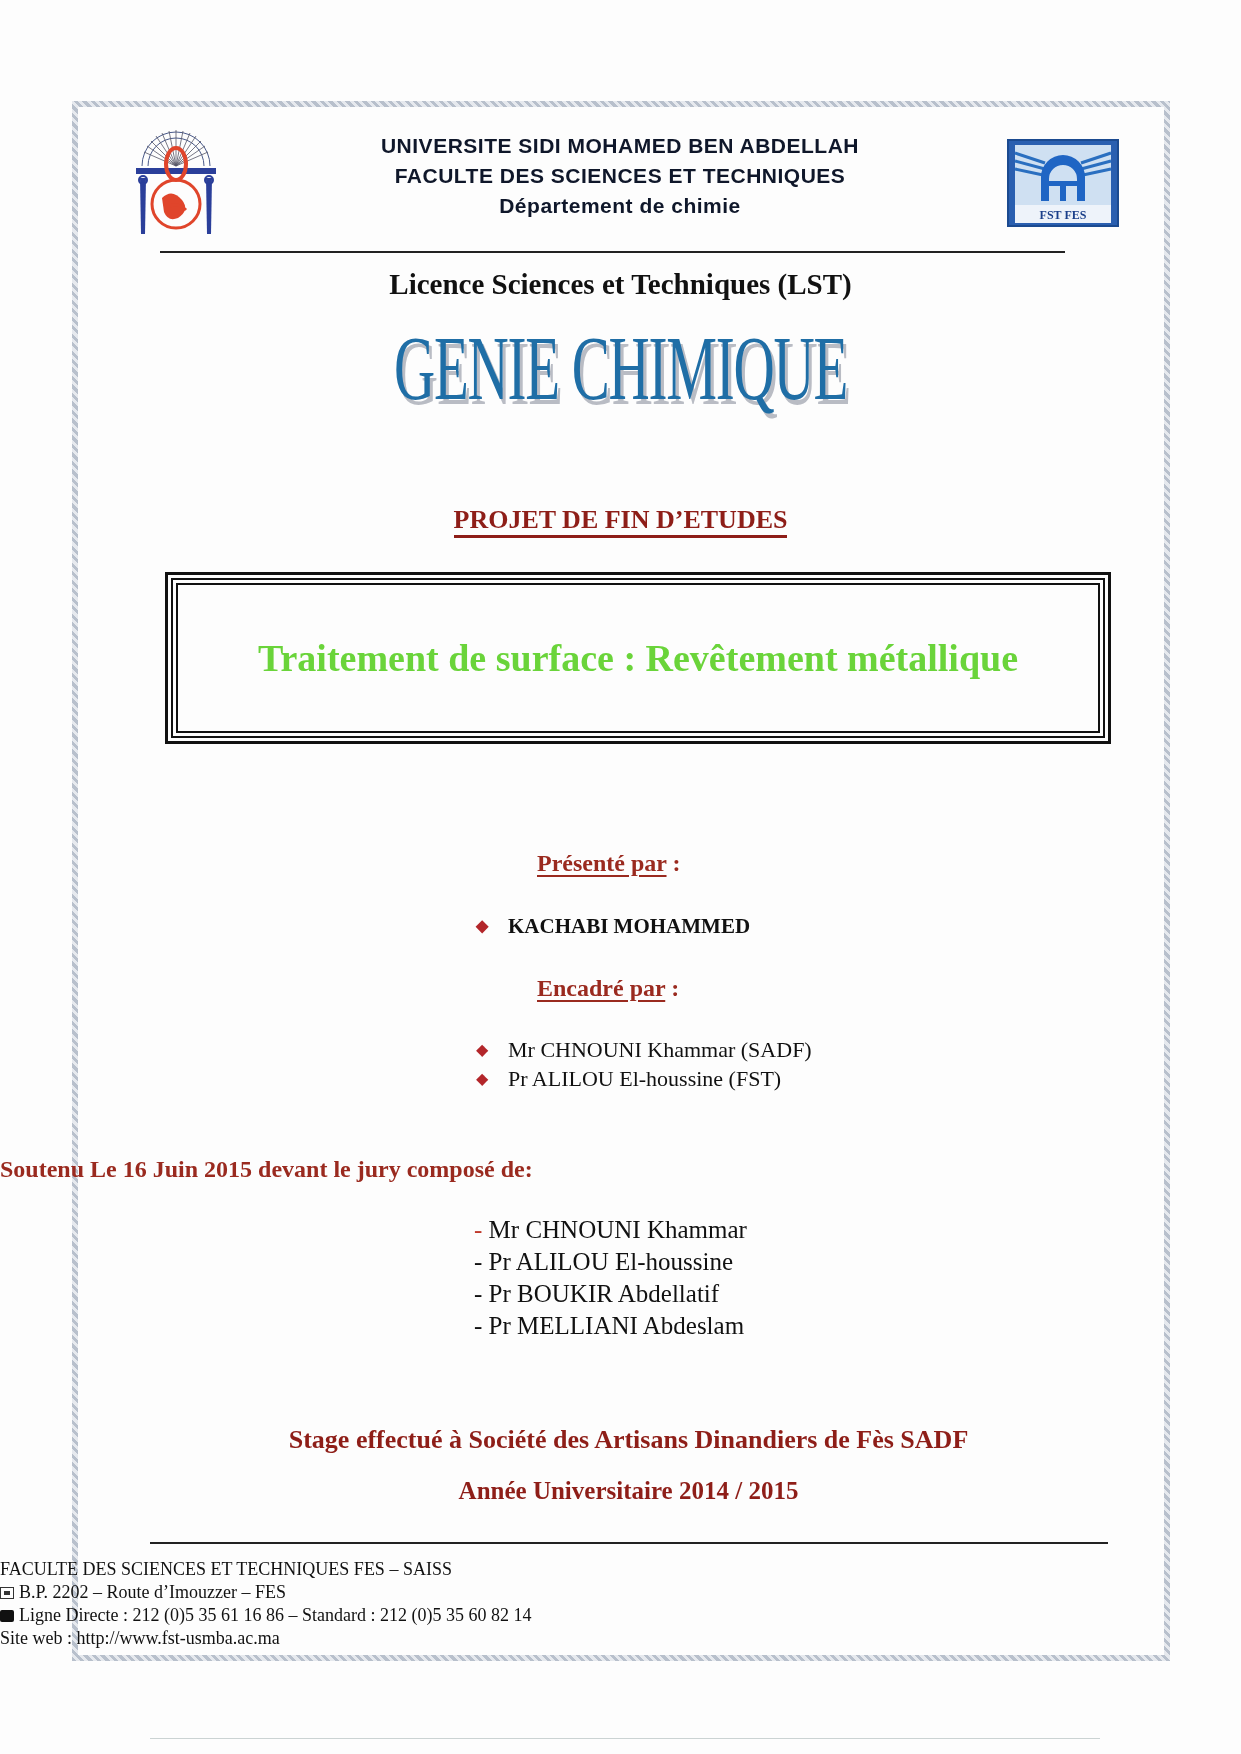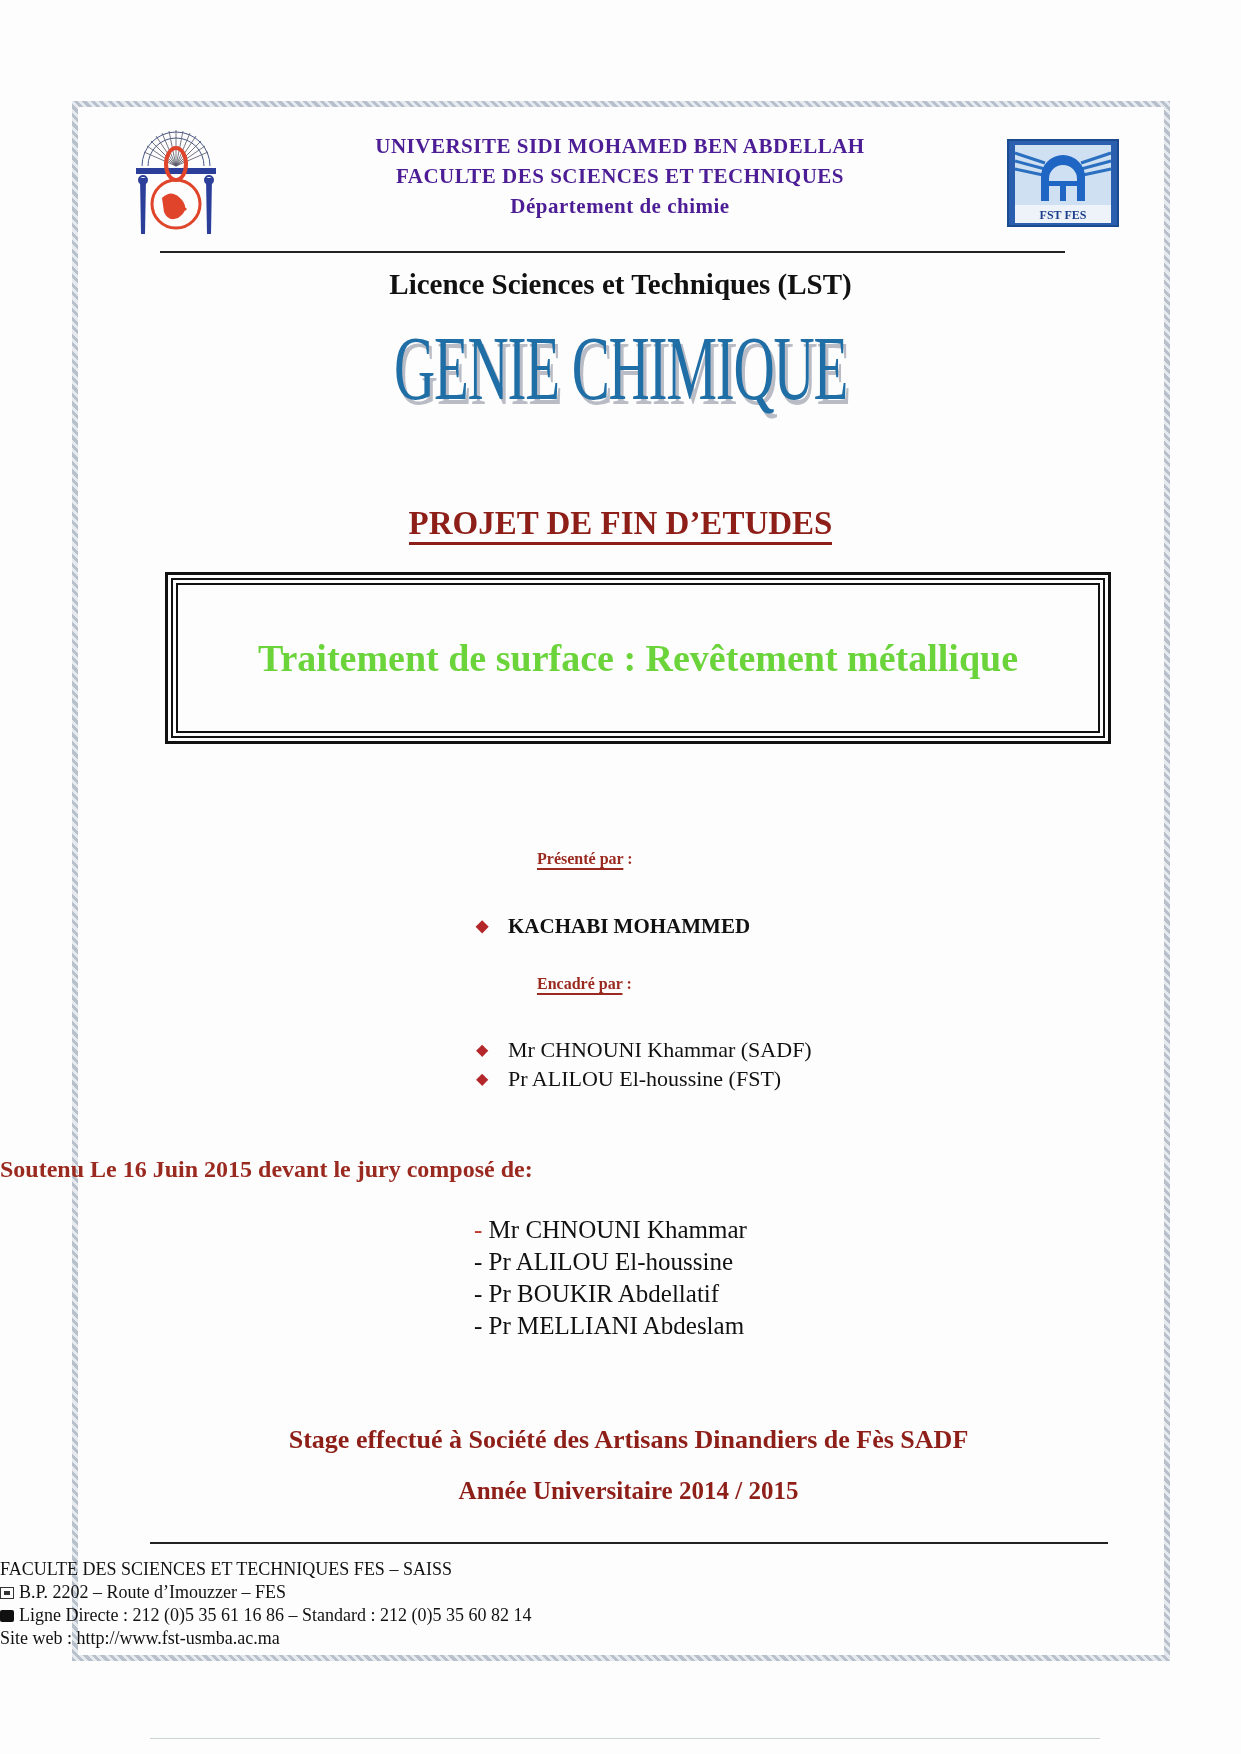--- a/index.html
+++ b/index.html
@@ -11,42 +11,42 @@
   }
   .page-frame {
     position: absolute; left: 72px; top: 101px; width: 1098px; height: 1560px;
     border: 6px solid transparent;
     border-image: repeating-linear-gradient(45deg, #b8c0cc 0 3px, #e6e9ee 3px 6px) 6;
     box-sizing: border-box;
   }
   .logo-left { position: absolute; left: 132px; top: 118px; width: 88px; height: 120px; }
   .logo-right { position: absolute; left: 1007px; top: 139px; width: 112px; height: 88px; }
   .uni-lines { position: absolute; left: 250px; top: 131px; width: 740px; text-align: center;
-    font-family: Liberation Serif, serif; font-weight: bold; font-size: 21px; line-height: 30px; color: #4c1d95; letter-spacing: 0.5px; }
+    font-family: Liberation Sans, sans-serif; font-weight: bold; font-size: 21px; line-height: 30px; color: #0f172a; letter-spacing: 0.5px; }
   .uni-lines div { white-space: nowrap; }
   .rule-top { position: absolute; left: 160px; top: 251px; width: 905px; height: 2px; background: #222; }
 
   .lst { position: absolute; left: 0; width: 1241px; top: 268px; text-align: center;
     font-weight: bold; font-size: 29px; }
   .genie { position: absolute; left: 0; width: 1241px; top: 322px; text-align: center;
     font-family: "Liberation Serif", serif; font-size: 92px; color: #1f6ea6;
     transform: scaleX(0.62); transform-origin: center; letter-spacing: -2px;
     text-shadow: 5px 5px 0 #b9bcc4; line-height: 1; }
 
   .pfe { position: absolute; left: 0; width: 1241px; top: 505px; text-align: center;
-    font-weight: bold; font-size: 33px; color: #8e1e18; }
+    font-weight: bold; font-size: 26px; color: #8e1e18; }
   .pfe span { border-bottom: 3px solid #8e1e18; padding-bottom: 1px; }
 
   .title-box { position: absolute; left: 165px; top: 572px; width: 946px; height: 172px; box-sizing: border-box;
     border: 3px solid #111; padding: 3px; }
   .title-box .b2 { border: 2px solid #111; height: 100%; box-sizing: border-box; padding: 3px; }
   .title-box .b3 { border: 2px solid #111; height: 100%; box-sizing: border-box; display: flex; flex-direction: column; justify-content: center; align-items: center; }
   .title-line { font-weight: bold; font-size: 38px; color: #6ad43a; line-height: 50px; white-space: nowrap; }
 
-  .section-label { position: absolute; font-weight: bold; font-size: 16px; color: #9a2a1f; font-family: Liberation Serif, serif; }
+  .section-label { position: absolute; font-weight: bold; font-size: 24px; color: #9a2a1f; font-family: Liberation Serif, serif; }
   .section-label .u { text-decoration: underline; text-decoration-thickness: 2px; text-underline-offset: 4px; }
   .bullet { position: absolute; font-size: 22px; white-space: nowrap; }
   .bullet .dia { color: #b3262a; font-size: 16px; display: inline-block; width: 32px; vertical-align: 2px; }
   .bold { font-weight: bold; }
 
   .soutenu { position: absolute; left: 0; width: 1241px; top: 1156px; text-align: left; font-weight: bold; font-size: 24px; color: #9a2a1f; }
   .jury { position: absolute; left: 474px; top: 1214px; font-size: 25px; line-height: 32px; }
   .jury .dash.first { color: #c0392b; }
   .stage, .annee { position: absolute; left: 8px; width: 1241px; text-align: center; font-weight: bold; font-size: 26px; color: #8e1e18; }
   .stage { top: 1425px; }

